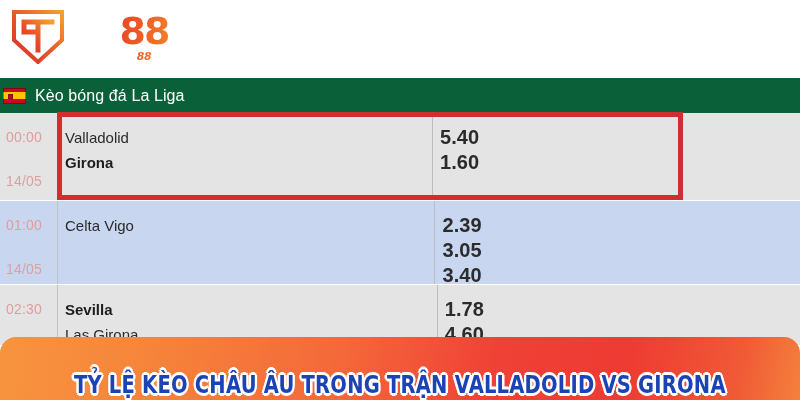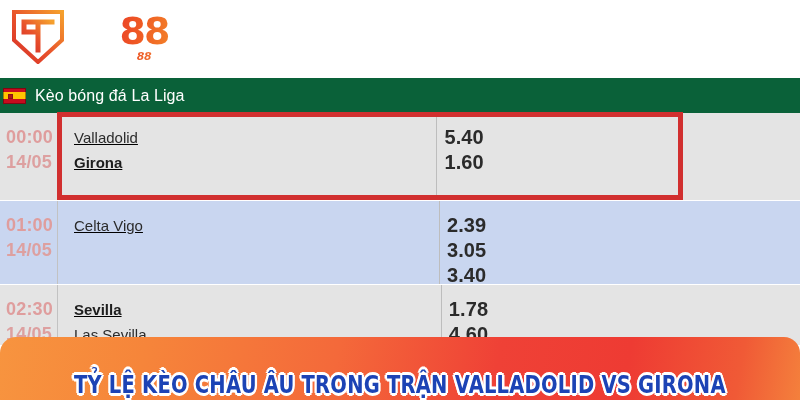--- a/index.html
+++ b/index.html
@@ -151,34 +151,33 @@
   .col-time {
     flex: 0 0 57px;
     width: 57px;
     padding-left: 6px;
     padding-top: 12px;
     box-sizing: border-box;
   }
   .time-val, .date-val {
     display: block;
     color: #df9d9d;
-    font-size: 18px;
+    font-size: 14px;
     line-height: 25px;
-    font-weight: 700;
+    font-weight: 400;
     letter-spacing: 0.2px;
   }
-  .date-val { color: #dda0a0; }
+  .date-val { color: #dda0a0; margin-top: 19px; }
 
   .col-teams {
     flex: 1 1 auto;
-    padding-left: 16px;
+    padding-left: 7px;
     padding-top: 12px;
     border-left: 1px solid #c2c2c2;
     box-sizing: border-box;
-    text-decoration: underline;
   }
   .team-name {
     display: block;
     font-size: 15px;
     line-height: 25px;
     color: #2b2b2b;
     white-space: nowrap;
   }
   .team-name.bold { font-weight: 700; color: #1d1d1d; }
 
@@ -325,21 +324,21 @@
       <div class="row-sep"></div>
     </div>
 
     <div class="match-row row-gray" style="height:85px;">
       <div class="col-time">
         <span class="time-val">02:30</span>
         <span class="date-val">14/05</span>
       </div>
       <div class="col-teams">
         <span class="team-name bold">Sevilla</span>
-        <span class="team-name">Las Sevilla</span>
+        <span class="team-name">Las Girona</span>
       </div>
       <div class="col-odds">
         <span class="odd-val">1.78</span>
         <span class="odd-val">4.60</span>
         <span class="odd-val"></span>
       </div>
       <div class="col-tail"></div>
     </div>
 
   </div>

